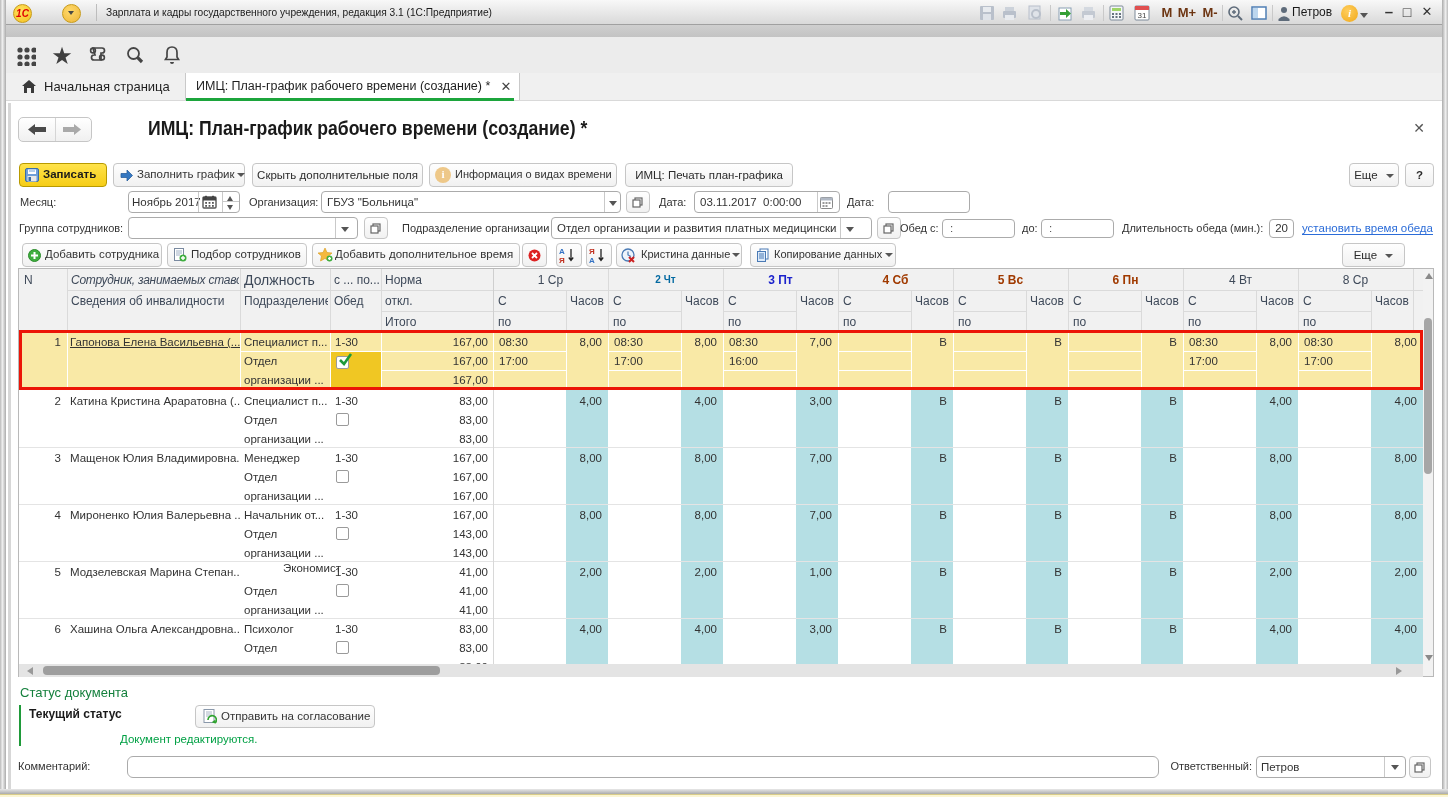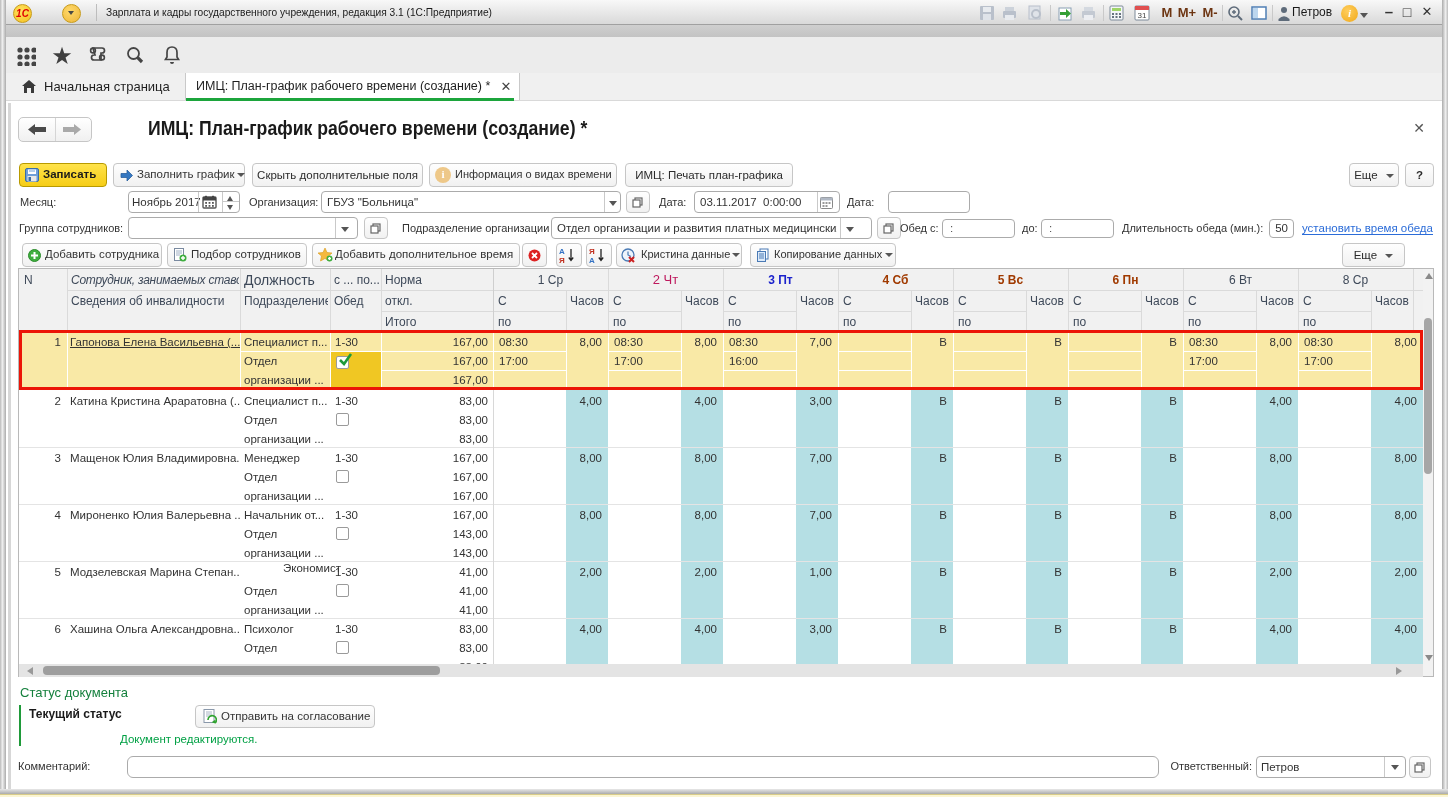--- a/index.html
+++ b/index.html
@@ -228,21 +228,21 @@
       <rect x="1" y="3" width="7" height="7" fill="#fff" stroke="#666" stroke-width="1.2"></rect>
     </svg></div>
 <div class="a" style="left:900px;top:217px;width:48px;height:22px;line-height:22px;font-size:11px;">Обед с:</div>
 <div class="inp a" style="left:942px;top:219px;width:73px;height:19px;"></div>
 <div class="a" style="left:950px;top:219px;width:20px;height:18px;line-height:18px;color:#555;">:</div>
 <div class="a" style="left:1022px;top:217px;width:25px;height:22px;line-height:22px;font-size:11px;">до:</div>
 <div class="inp a" style="left:1041px;top:219px;width:73px;height:19px;"></div>
 <div class="a" style="left:1049px;top:219px;width:20px;height:18px;line-height:18px;color:#555;">:</div>
 <div class="a" style="left:1122px;top:217px;width:143px;height:22px;line-height:22px;font-size:11px;">Длительность обеда (мин.):</div>
 <div class="inp a" style="left:1269px;top:219px;width:25px;height:19px;"></div>
-<div class="a" style="left:1269px;top:219px;width:19px;height:18px;line-height:18px;text-align:right;">50</div>
+<div class="a" style="left:1269px;top:219px;width:19px;height:18px;line-height:18px;text-align:right;">20</div>
 <div class="a" style="left:1302px;top:217px;width:132px;height:22px;line-height:22px;"><span style="color:#2b6cd8;border-bottom:1px solid #2b6cd8;">установить время обеда</span></div>
 <div class="btn a" style="left:22px;top:243px;width:140px;height:24px;"></div>
 <div class="a" style="left:28px;top:249px;width:13px;height:13px;"><svg width="13" height="13" viewBox="0 0 13 13">
       <circle cx="6.5" cy="6.5" r="6" fill="#3fae3f" stroke="#2c8c2c"></circle>
       <path d="M6.5 3 L6.5 10 M3 6.5 L10 6.5" stroke="#fff" stroke-width="2"></path>
     </svg></div>
 <div class="a" style="left:45px;top:243px;width:115px;height:23px;line-height:23px;">Добавить сотрудника</div>
 <div class="btn a" style="left:167px;top:243px;width:140px;height:24px;"></div>
 <div class="a" style="left:173px;top:248px;width:14px;height:14px;"><svg width="14" height="14" viewBox="0 0 14 14">
       <rect x="1.5" y="0.5" width="9" height="12" fill="#fff" stroke="#7a8aa0"></rect>
@@ -301,41 +301,41 @@
 <div class="a" style="left:244px;top:291px;width:84px;height:20px;line-height:20px;font-size:12px;color:#3e4959;">Подразделение</div>
 <div class="a" style="left:334px;top:270px;width:46px;height:20px;line-height:20px;font-size:12px;color:#3e4959;">с ... по...</div>
 <div class="a" style="left:334px;top:291px;width:45px;height:20px;line-height:20px;font-size:12px;color:#3e4959;">Обед</div>
 <div class="a" style="left:385px;top:270px;width:100px;height:20px;line-height:20px;font-size:12px;color:#3e4959;">Норма</div>
 <div class="a" style="left:385px;top:291px;width:100px;height:20px;line-height:20px;font-size:12px;color:#3e4959;">откл.</div>
 <div class="a" style="left:385px;top:312px;width:100px;height:20px;line-height:20px;font-size:12px;color:#3e4959;">Итого</div>
 <div class="a" style="left:493px;top:270px;width:115px;height:20px;line-height:20px;text-align:center;font-size:12px;color:#3e4959;font-weight:normal;">1 Ср</div>
 <div class="a" style="left:498px;top:291px;width:40px;height:20px;line-height:20px;font-size:12px;color:#3e4959;">С</div>
 <div class="a" style="left:498px;top:312px;width:40px;height:20px;line-height:20px;font-size:12px;color:#3e4959;">по</div>
 <div class="a" style="left:566px;top:291px;width:42px;height:20px;line-height:20px;font-size:12px;color:#3e4959;text-align:center;">Часов</div>
-<div class="a" style="left:608px;top:270px;width:115px;height:20px;line-height:20px;text-align:center;font-size:13px;color:#be185d;font-weight:normal;">2 Чт</div>
+<div class="a" style="left:608px;top:270px;width:115px;height:20px;line-height:20px;text-align:center;font-size:10px;color:#0369a1;font-weight:bold;">2 Чт</div>
 <div class="a" style="left:613px;top:291px;width:40px;height:20px;line-height:20px;font-size:12px;color:#3e4959;">С</div>
 <div class="a" style="left:613px;top:312px;width:40px;height:20px;line-height:20px;font-size:12px;color:#3e4959;">по</div>
 <div class="a" style="left:681px;top:291px;width:42px;height:20px;line-height:20px;font-size:12px;color:#3e4959;text-align:center;">Часов</div>
 <div class="a" style="left:723px;top:270px;width:115px;height:20px;line-height:20px;text-align:center;font-size:12px;color:#1c23cc;font-weight:bold;">3 Пт</div>
 <div class="a" style="left:728px;top:291px;width:40px;height:20px;line-height:20px;font-size:12px;color:#3e4959;">С</div>
 <div class="a" style="left:728px;top:312px;width:40px;height:20px;line-height:20px;font-size:12px;color:#3e4959;">по</div>
 <div class="a" style="left:796px;top:291px;width:42px;height:20px;line-height:20px;font-size:12px;color:#3e4959;text-align:center;">Часов</div>
 <div class="a" style="left:838px;top:270px;width:115px;height:20px;line-height:20px;text-align:center;font-size:12px;color:#a03a00;font-weight:bold;">4 Сб</div>
 <div class="a" style="left:843px;top:291px;width:40px;height:20px;line-height:20px;font-size:12px;color:#3e4959;">С</div>
 <div class="a" style="left:843px;top:312px;width:40px;height:20px;line-height:20px;font-size:12px;color:#3e4959;">по</div>
 <div class="a" style="left:911px;top:291px;width:42px;height:20px;line-height:20px;font-size:12px;color:#3e4959;text-align:center;">Часов</div>
 <div class="a" style="left:953px;top:270px;width:115px;height:20px;line-height:20px;text-align:center;font-size:12px;color:#a03a00;font-weight:bold;">5 Вс</div>
 <div class="a" style="left:958px;top:291px;width:40px;height:20px;line-height:20px;font-size:12px;color:#3e4959;">С</div>
 <div class="a" style="left:958px;top:312px;width:40px;height:20px;line-height:20px;font-size:12px;color:#3e4959;">по</div>
 <div class="a" style="left:1026px;top:291px;width:42px;height:20px;line-height:20px;font-size:12px;color:#3e4959;text-align:center;">Часов</div>
 <div class="a" style="left:1068px;top:270px;width:115px;height:20px;line-height:20px;text-align:center;font-size:12px;color:#a03a00;font-weight:bold;">6 Пн</div>
 <div class="a" style="left:1073px;top:291px;width:40px;height:20px;line-height:20px;font-size:12px;color:#3e4959;">С</div>
 <div class="a" style="left:1073px;top:312px;width:40px;height:20px;line-height:20px;font-size:12px;color:#3e4959;">по</div>
 <div class="a" style="left:1141px;top:291px;width:42px;height:20px;line-height:20px;font-size:12px;color:#3e4959;text-align:center;">Часов</div>
-<div class="a" style="left:1183px;top:270px;width:115px;height:20px;line-height:20px;text-align:center;font-size:12px;color:#3e4959;font-weight:normal;">6 Вт</div>
+<div class="a" style="left:1183px;top:270px;width:115px;height:20px;line-height:20px;text-align:center;font-size:12px;color:#3e4959;font-weight:normal;">4 Вт</div>
 <div class="a" style="left:1188px;top:291px;width:40px;height:20px;line-height:20px;font-size:12px;color:#3e4959;">С</div>
 <div class="a" style="left:1188px;top:312px;width:40px;height:20px;line-height:20px;font-size:12px;color:#3e4959;">по</div>
 <div class="a" style="left:1256px;top:291px;width:42px;height:20px;line-height:20px;font-size:12px;color:#3e4959;text-align:center;">Часов</div>
 <div class="a" style="left:1298px;top:270px;width:115px;height:20px;line-height:20px;text-align:center;font-size:12px;color:#3e4959;font-weight:normal;">8 Ср</div>
 <div class="a" style="left:1303px;top:291px;width:40px;height:20px;line-height:20px;font-size:12px;color:#3e4959;">С</div>
 <div class="a" style="left:1303px;top:312px;width:40px;height:20px;line-height:20px;font-size:12px;color:#3e4959;">по</div>
 <div class="a" style="left:1371px;top:291px;width:42px;height:20px;line-height:20px;font-size:12px;color:#3e4959;text-align:center;">Часов</div>
 <div class="a" style="left:67px;top:290px;width:1356px;height:1px;background:#dadada;"></div>
 <div class="a" style="left:381px;top:311px;width:112px;height:1px;background:#dadada;"></div>
 <div class="a" style="left:493px;top:311px;width:73px;height:1px;background:#dadada;"></div>

